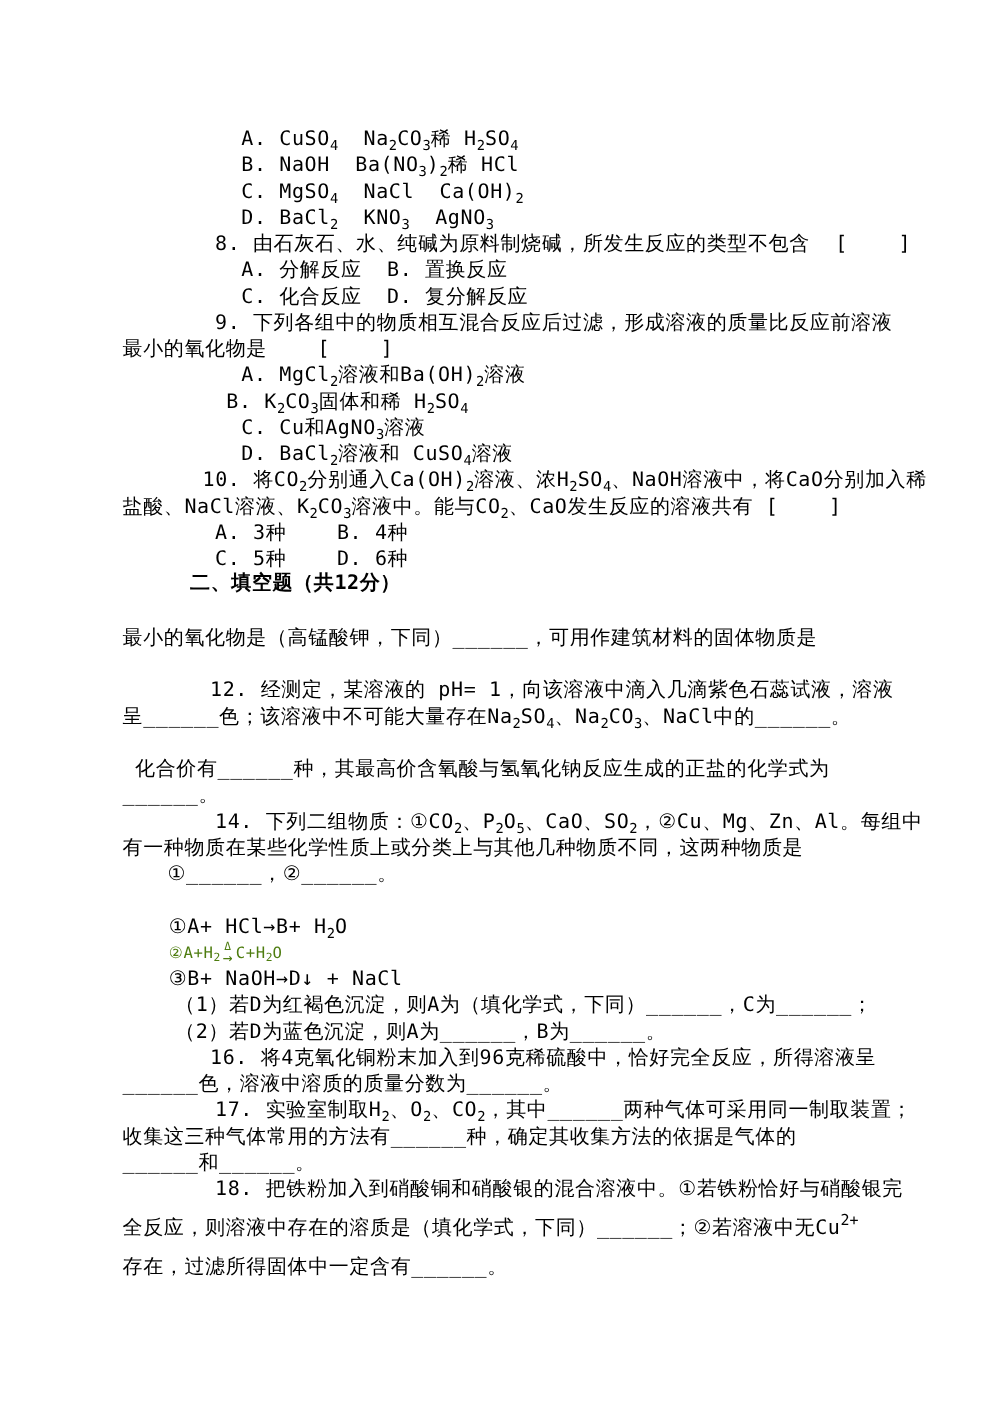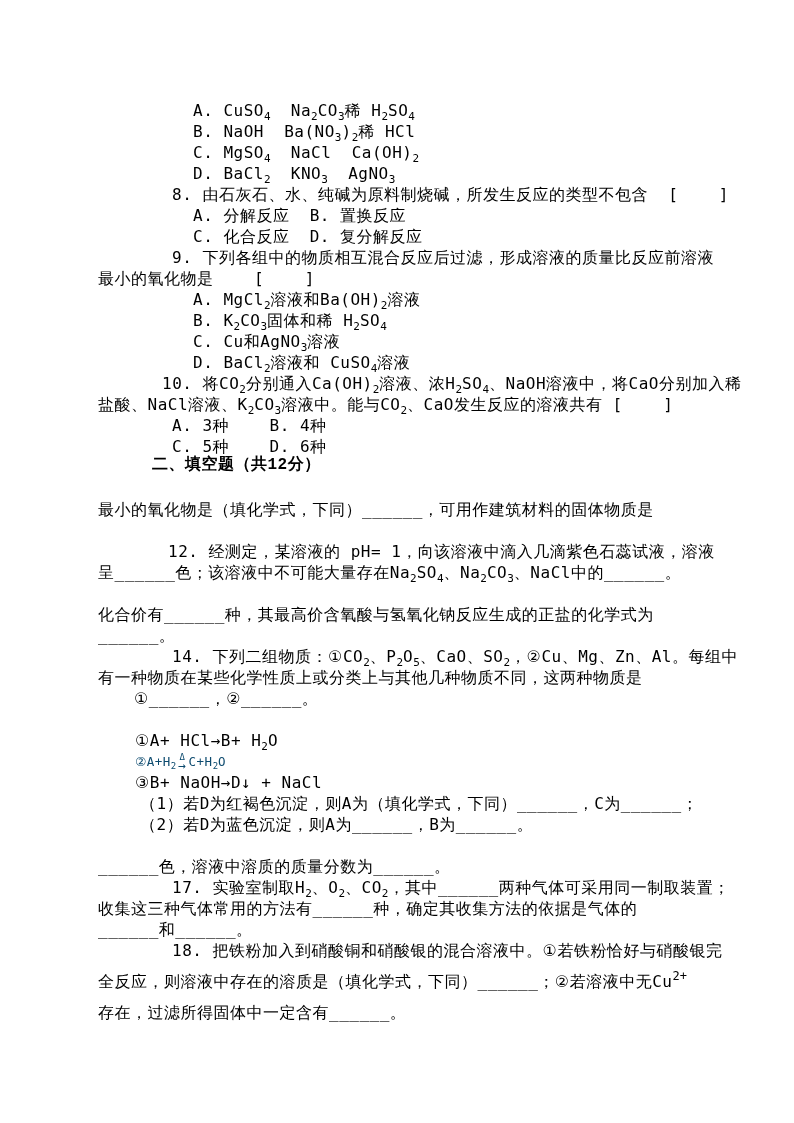--- a/index.html
+++ b/index.html
@@ -12,37 +12,37 @@
     overflow:hidden;
   }
   .ln{
     position:absolute;
     white-space:pre;
     font-size:16px;
     line-height:21px;
     height:21px;
     letter-spacing:0.5px;
   }
-  .ln.b{font-weight:bold;font-family:Liberation Mono, monospace;}
+  .ln.b{font-weight:bold;}
   .ln sub{
     font-size:11px;
     vertical-align:baseline;
     position:relative;top:4px;
     letter-spacing:0;
   }
   .ln sup{
     font-size:12px;
     vertical-align:baseline;
     position:relative;top:-7px;
     letter-spacing:0;
   }
   
   .ln.eq{
     font-size:12.5px;
-    color:#0c4a6e;
+    color:#4d7c0f;
   }
   .ln.eq sub{font-size:9px;top:3px;}
   .cond{
     display:inline-block;
     text-align:center;
     vertical-align:-4px;
     margin:0 2px;
   }
   .cond .d{display:block;font-size:9px;line-height:8px;}
   .cond .a{display:block;font-size:13px;line-height:10px;}
@@ -57,49 +57,50 @@
   <div class="ln" style="top:142px;left:193px">C. MgSO<sub>4</sub>  NaCl  Ca(OH)<sub>2</sub></div>
   <div class="ln" style="top:163px;left:193px">D. BaCl<sub>2</sub>  KNO<sub>3</sub>  AgNO<sub>3</sub></div>
 
   <div class="ln" style="top:184px;left:172px">8. 由石灰石、水、纯碱为原料制烧碱，所发生反应的类型不包含  [    ]</div>
   <div class="ln" style="top:226px;left:193px">C. 化合反应  D. 复分解反应</div>
   <div class="ln" style="top:205px;left:193px">A. 分解反应  B. 置换反应</div>
 
   <div class="ln" style="top:247px;left:172px">9. 下列各组中的物质相互混合反应后过滤，形成溶液的质量比反应前溶液</div>
   <div class="ln" style="top:268px;left:98px">最小的氧化物是    [    ]</div>
   <div class="ln" style="top:289px;left:193px">A. MgCl<sub>2</sub>溶液和Ba(OH)<sub>2</sub>溶液</div>
-  <div class="ln" style="top:310px;left:193px">B. K<sub>2</sub>CO<sub>3</sub>固体和稀 H<sub>2</sub>SO<sub>4</sub></div>
+  <div class="ln" style="top:310px;left:181px">B. K<sub>2</sub>CO<sub>3</sub>固体和稀 H<sub>2</sub>SO<sub>4</sub></div>
   <div class="ln" style="top:331px;left:193px">C. Cu和AgNO<sub>3</sub>溶液</div>
   <div class="ln" style="top:352px;left:193px">D. BaCl<sub>2</sub>溶液和 CuSO<sub>4</sub>溶液</div>
 
   <div class="ln" style="top:373px;left:162px">10. 将CO<sub>2</sub>分别通入Ca(OH)<sub>2</sub>溶液、浓H<sub>2</sub>SO<sub>4</sub>、NaOH溶液中，将CaO分别加入稀</div>
   <div class="ln" style="top:394px;left:98px">盐酸、NaCl溶液、K<sub>2</sub>CO<sub>3</sub>溶液中。能与CO<sub>2</sub>、CaO发生反应的溶液共有 [    ]</div>
   <div class="ln" style="top:415px;left:172px">A. 3种    B. 4种</div>
   <div class="ln" style="top:436px;left:172px">C. 5种    D. 6种</div>
 
   <div class="ln b" style="top:455px;left:152px">二、填空题（共12分）</div>
 
-  <div class="ln" style="top:499px;left:98px">最小的氧化物是（填化学式，下同）______，可用作建筑材料的固体物质是</div>
+  <div class="ln" style="top:499px;left:98px">最小的氧化物是（高锰酸钾，下同）______，可用作建筑材料的固体物质是</div>
 
   <div class="ln" style="top:541px;left:168px">12. 经测定，某溶液的 pH= 1，向该溶液中滴入几滴紫色石蕊试液，溶液</div>
   <div class="ln" style="top:562px;left:98px">呈______色；该溶液中不可能大量存在Na<sub>2</sub>SO<sub>4</sub>、Na<sub>2</sub>CO<sub>3</sub>、NaCl中的______。</div>
 
-  <div class="ln" style="top:604px;left:98px">化合价有______种，其最高价含氧酸与氢氧化钠反应生成的正盐的化学式为</div>
+  <div class="ln" style="top:604px;left:108px">化合价有______种，其最高价含氧酸与氢氧化钠反应生成的正盐的化学式为</div>
   <div class="ln" style="top:625px;left:98px">______。</div>
 
   <div class="ln" style="top:646px;left:172px">14. 下列二组物质：①CO<sub>2</sub>、P<sub>2</sub>O<sub>5</sub>、CaO、SO<sub>2</sub>，②Cu、Mg、Zn、Al。每组中</div>
   <div class="ln" style="top:688px;left:134px">①______，②______。</div>
   <div class="ln" style="top:667px;left:98px">有一种物质在某些化学性质上或分类上与其他几种物质不同，这两种物质是</div>
 
   <div class="ln" style="top:730px;left:135px">①A+ HCl→B+ H<sub>2</sub>O</div>
   <div class="ln eq" style="top:751px;left:135px"><span>②A+H<sub>2</sub></span><span class="cond"><span class="d">Δ</span><span class="a">→</span></span><span>C+H<sub>2</sub>O</span></div>
   <div class="ln" style="top:772px;left:135px">③B+ NaOH→D↓ + NaCl</div>
   <div class="ln" style="top:793px;left:140px">（1）若D为红褐色沉淀，则A为（填化学式，下同）______，C为______；</div>
   <div class="ln" style="top:814px;left:140px">（2）若D为蓝色沉淀，则A为______，B为______。</div>
 
+  <div class="ln" style="top:835px;left:168px">16. 将4克氧化铜粉末加入到96克稀硫酸中，恰好完全反应，所得溶液呈</div>
   <div class="ln" style="top:856px;left:98px">______色，溶液中溶质的质量分数为______。</div>
 
   <div class="ln" style="top:877px;left:172px">17. 实验室制取H<sub>2</sub>、O<sub>2</sub>、CO<sub>2</sub>，其中______两种气体可采用同一制取装置；</div>
   <div class="ln" style="top:898px;left:98px">收集这三种气体常用的方法有______种，确定其收集方法的依据是气体的</div>
   <div class="ln" style="top:919px;left:98px">______和______。</div>
 
   <div class="ln" style="top:940px;left:172px">18. 把铁粉加入到硝酸铜和硝酸银的混合溶液中。①若铁粉恰好与硝酸银完</div>
   <div class="ln" style="top:971px;left:98px">全反应，则溶液中存在的溶质是（填化学式，下同）______；②若溶液中无Cu<sup>2+</sup></div>
   <div class="ln" style="top:1002px;left:98px">存在，过滤所得固体中一定含有______。</div>
 

